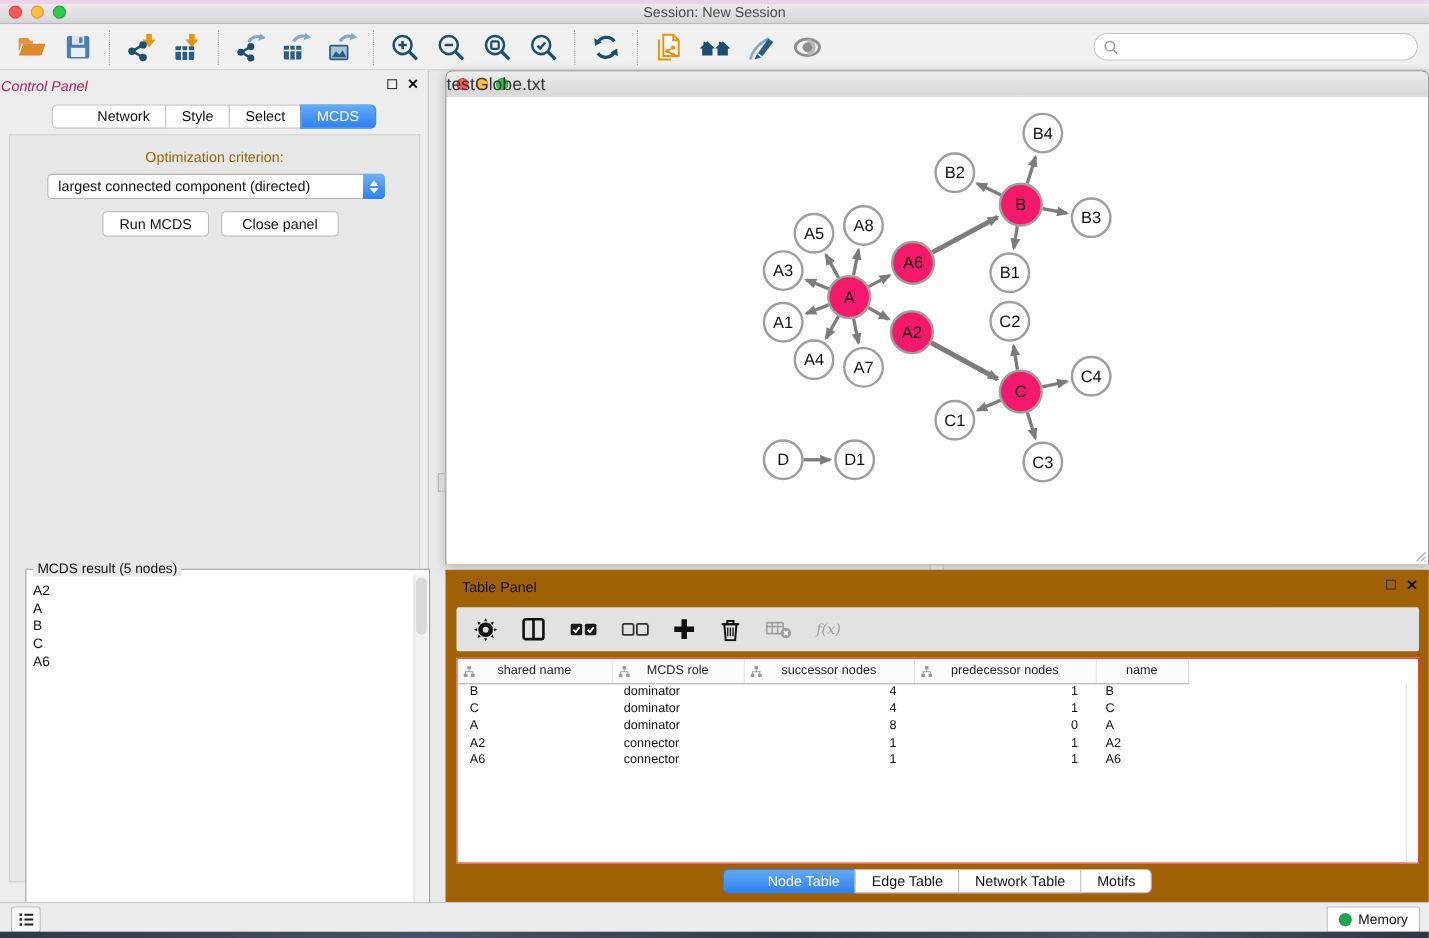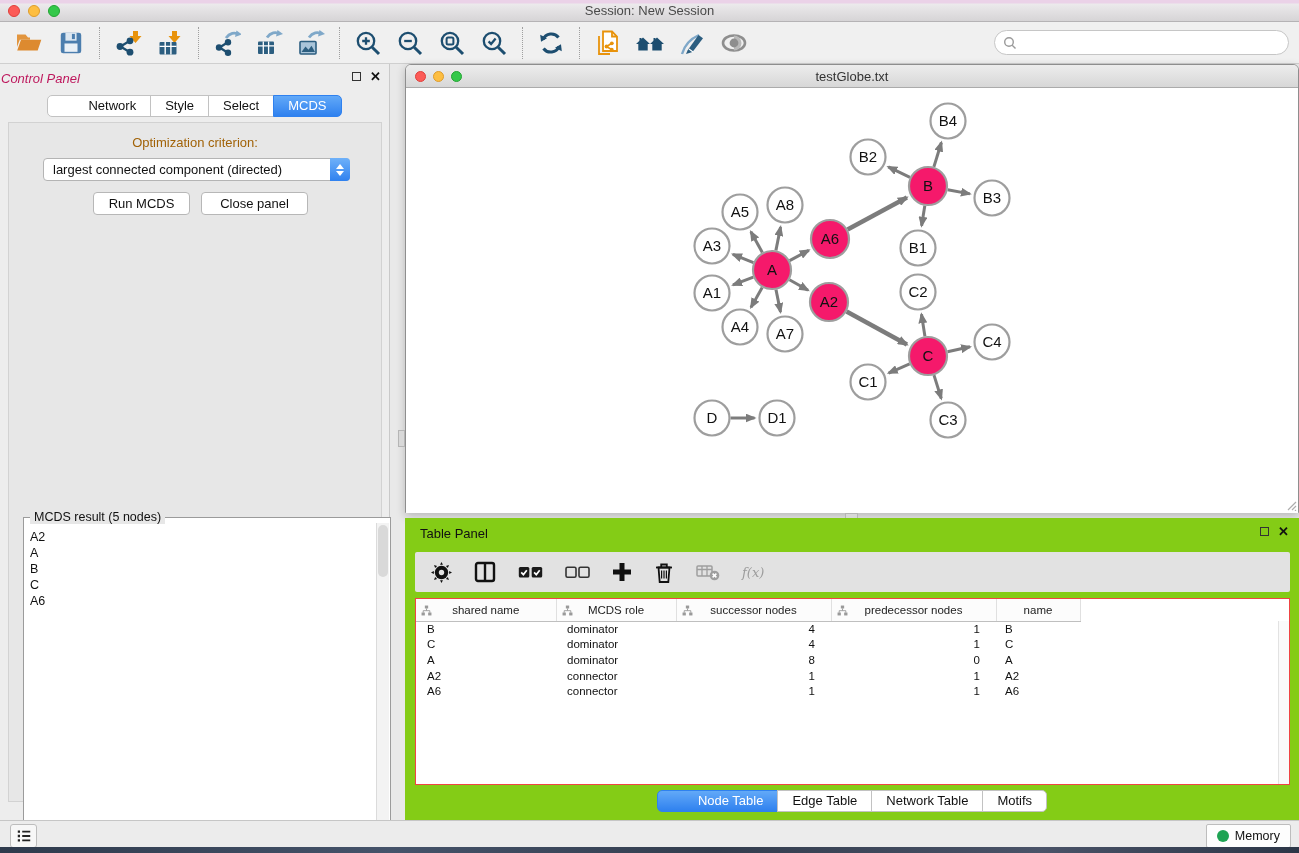--- a/index.html
+++ b/index.html
@@ -56,28 +56,28 @@
   #mcds-scroll { position:absolute; right:1px; top:5px; width:13px; bottom:1px; background:#F3F3F3; border-left:1px solid #DBDBDB; }
   #mcds-thumb { position:absolute; left:1px; right:1px; top:2px; height:52px; background:#D9D9D9; border-radius:5px; }
 
   
   #network-window { position:absolute; left:405px; top:64px; width:894px; height:449px;
     border:1px solid #8E8E8E; border-radius:6px 6px 0 0; box-shadow:0 3px 10px rgba(0,0,0,.22); background:#fff; }
   #nw-titlebar { position:absolute; left:0; top:0; width:100%; height:23px; border-radius:5px 5px 0 0;
     background:linear-gradient(180deg,#EDEDED,#D7D7D7); border-bottom:1px solid #ABABAB; }
   #nw-titlebar .lights { left:9px; top:6px; gap:7px; }
   #nw-titlebar .light { width:11px; height:11px; }
-  #nw-title { position:absolute; left:0; right:0; top:4px; text-align:center; font-size:13px; color:#333; }
+  #nw-title { position:absolute; left:0; right:0; top:4px; font-size:16px; color:#333; }
   #graph-area { position:absolute; left:0; top:23px; width:892px; height:425px; background:#fff; }
   #nw-grip { position:absolute; right:1px; bottom:1px; }
   .mini-thumb-v { position:absolute; left:398px; top:430px; width:7px; height:17px; background:#D8D8D8; border:1px solid #B5B5B5; }
   .mini-thumb-h { position:absolute; left:845px; top:513px; width:13px; height:6px; background:#D8D8D8; border:1px solid #B5B5B5; }
 
   
-  #table-panel { position:absolute; left:405px; top:518px; width:894px; height:302px; background:#84cc16; }
+  #table-panel { position:absolute; left:405px; top:518px; width:894px; height:302px; background:#a16207; }
   #tp-title { position:absolute; left:15px; top:8px; font-size:13px; color:#111; }
   #tp-toolbar { position:absolute; left:10px; top:34px; width:875px; height:40px; background:#E2E2E2; border-radius:2px; display:flex; align-items:center; padding-left:16px; gap:22px; }
   .tp-icon { display:flex; align-items:center; justify-content:center; }
   #fx-label { font-family:"DejaVu Serif", serif; font-style:italic; font-size:13px; color:#9C9C9C; }
   #node-table-wrap { position:absolute; left:10px; top:80px; width:875px; height:187px; background:#fff; border:1px solid #ef4444; overflow:hidden; }
   #node-table { border-collapse:collapse; table-layout:fixed; width:100%; }
   #node-table th { height:22px; font-weight:normal; font-size:11.5px; color:#222; background:#FCFCFC;
     border-bottom:1px solid #BFBFBF; border-right:1px solid #E0E0E0; text-align:center; position:relative; white-space:nowrap; }
   #node-table th.filler { background:#fff; border:none; }
   #node-table th .col-icon { position:absolute; left:5px; top:6px; }

